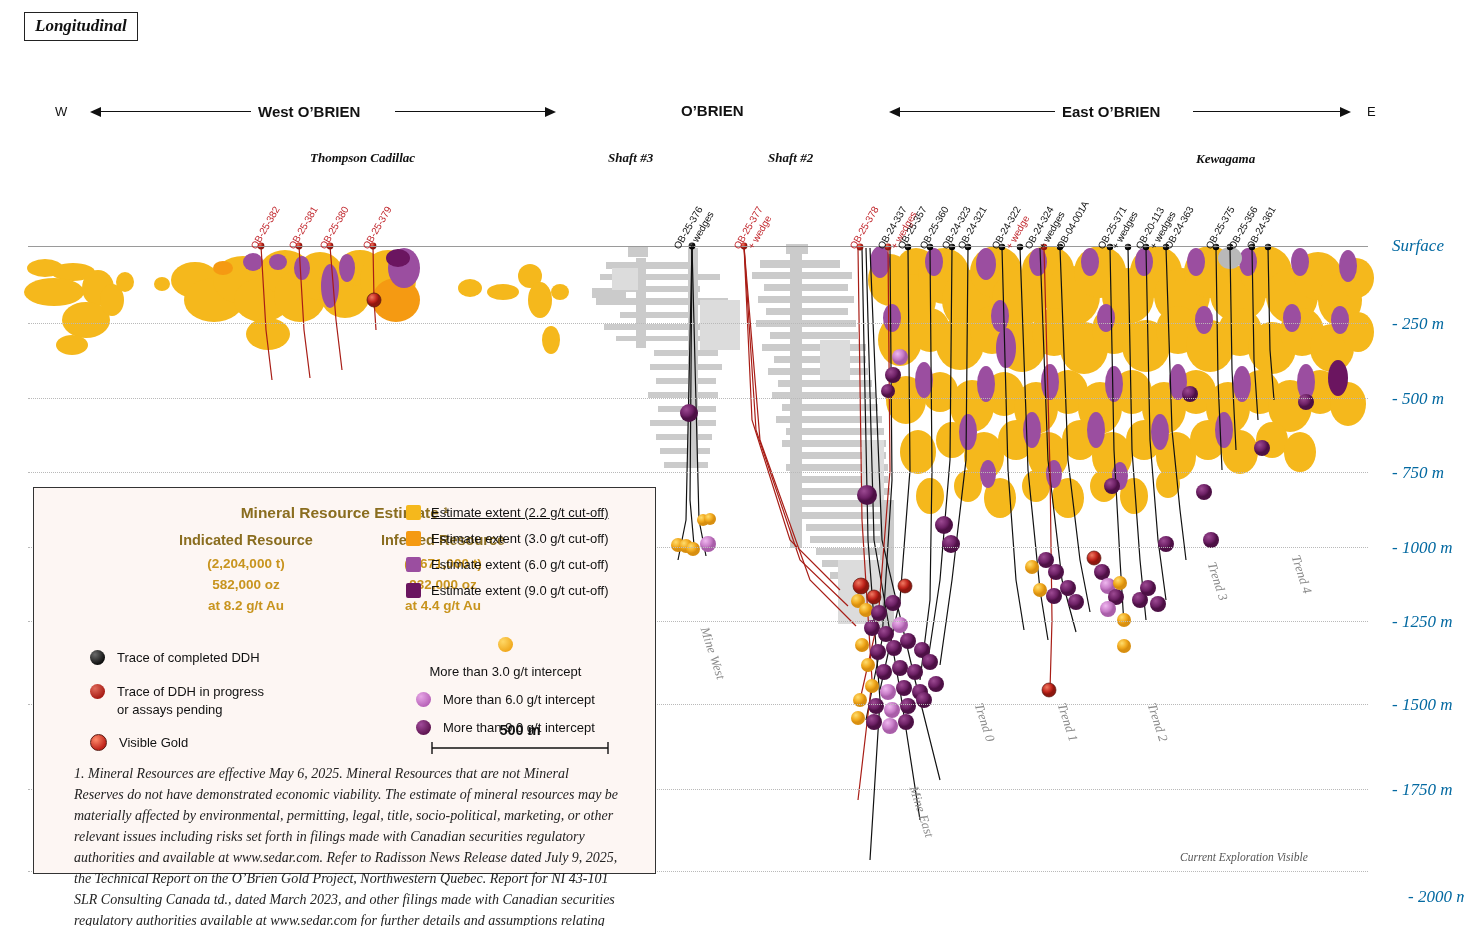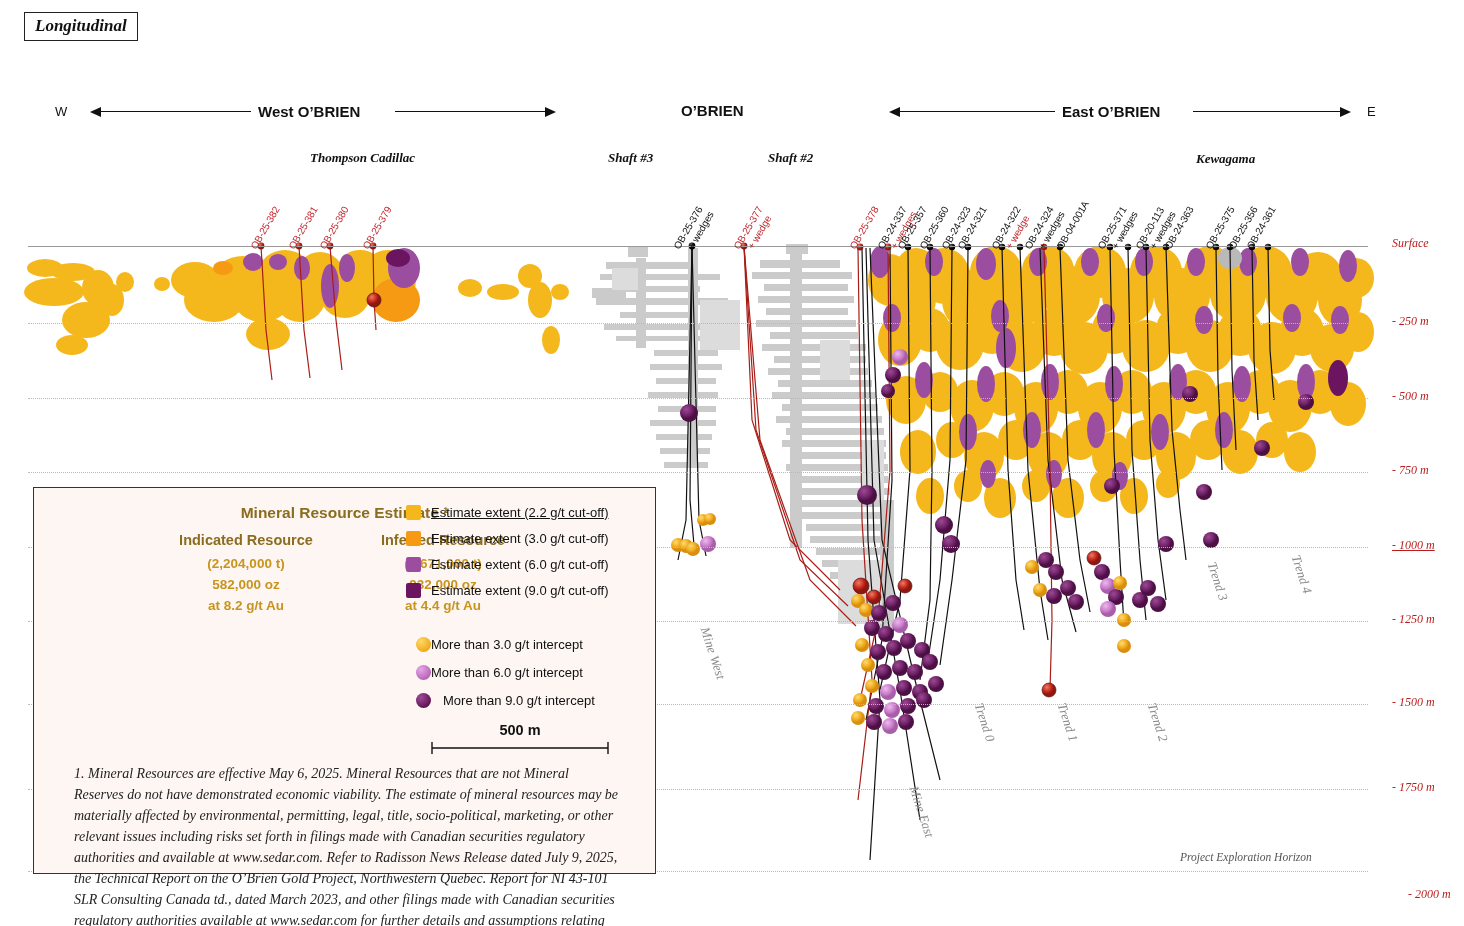--- a/index.html
+++ b/index.html
@@ -70,22 +70,22 @@
   
   .depth-line {
     border-top: 1px dotted #b9b9b9;
     height: 0;
     left: 28px;
     width: 1340px;
   }
   .depth-line.surface { border-top: 1px solid #9a9a9a; }
   .depth-label {
     font-style: italic;
-    font-size: 12px;
-    color: #b91c1c;
+    font-size: 17px;
+    color: #0369a1;
     white-space: nowrap;
     font-family: "Liberation Serif", serif;
   }
 
   
   .dh-label {
     font-size: 10px;
     white-space: nowrap;
     transform-origin: left bottom;
     transform: rotate(-60deg);
@@ -625,21 +625,21 @@
   <div class="abs depth-line" style="top:547px;"></div>
   <div class="abs depth-line" style="top:621px;"></div>
   <div class="abs depth-line" style="top:704px;"></div>
   <div class="abs depth-line" style="top:789px;"></div>
   <div class="abs depth-line" style="top:871px;"></div>
 
   <div class="abs depth-label" style="left:1392px; top:236px;">Surface</div>
   <div class="abs depth-label" style="left:1392px; top:314px;">- 250 m</div>
   <div class="abs depth-label" style="left:1392px; top:389px;">- 500 m</div>
   <div class="abs depth-label" style="left:1392px; top:463px;">- 750 m</div>
-  <div class="abs depth-label" style="left:1392px; top:538px;text-decoration:underline;">- 1000 m</div>
+  <div class="abs depth-label" style="left:1392px; top:538px;">- 1000 m</div>
   <div class="abs depth-label" style="left:1392px; top:612px;font-style:italic;">- 1250 m</div>
   <div class="abs depth-label" style="left:1392px; top:695px;">- 1500 m</div>
   <div class="abs depth-label" style="left:1392px; top:780px;">- 1750 m</div>
   <div class="abs depth-label" style="left:1392px; top:887px;margin-left:16px;">- 2000 m</div>
 
   <div class="abs dh-label dh-red" style="left:258px; top:240px;">OB-25-382</div>
   <div class="abs dh-label dh-red" style="left:296px; top:240px;">OB-25-381</div>
   <div class="abs dh-label dh-red" style="left:327px; top:240px;">OB-25-380</div>
   <div class="abs dh-label dh-red" style="left:370px; top:240px;">OB-25-379</div>
 
@@ -675,21 +675,21 @@
   <div class="abs dh-label dh-black" style="left:1254px; top:240px;">OB-24-361</div>
 
   <div class="abs mine-label" style="left:712px; top:625px; transform:rotate(72deg);">Mine West</div>
   <div class="abs mine-label" style="left:921px; top:784px; transform:rotate(72deg);">Mine East</div>
   <div class="abs trend-label" style="left:986px; top:701px; transform:rotate(72deg);">Trend 0</div>
   <div class="abs trend-label" style="left:1069px; top:701px; transform:rotate(72deg);">Trend 1</div>
   <div class="abs trend-label" style="left:1159px; top:701px; transform:rotate(72deg);">Trend 2</div>
   <div class="abs trend-label" style="left:1219px; top:560px; transform:rotate(72deg);">Trend 3</div>
   <div class="abs trend-label" style="left:1303px; top:553px; transform:rotate(72deg);">Trend 4</div>
 
-  <div class="abs" id="horizon-label" style="left:1180px; top:851px;">Project Exploration Horizon</div>
+  <div class="abs" id="horizon-label" style="left:1180px; top:851px;">Current Exploration Visible</div>
 
   <div class="abs" id="legend">
 
     <div class="mre-title">Mineral Resource Estimate ¹</div>
 
     <div style="display:flex; justify-content:center; gap:22px; margin-top:10px;align-items:center;">
       <div style="width:175px;">
         <div class="res-head">Indicated Resource</div>
         <div class="res-val" style="margin-top:6px;">
           <div>(2,204,000 t)</div>
@@ -720,34 +720,49 @@
         <span class="sw" style="background:#9B4EA0;"></span>
         <span class="leg-txt">Estimate extent (6.0  g/t cut-off)</span>
       </div>
       <div style="display:flex; align-items:center; gap:10px;">
         <span class="sw" style="background:#6B1560;"></span>
         <span class="leg-txt">Estimate extent (9.0  g/t cut-off)</span>
       </div>
     </div>
 
     <div class="abs" style="left:382px; top:149px;">
-      <div style="display:flex; align-items:center; gap:0; margin-bottom:13px;">
+      <div style="display:flex; align-items:center; gap:12px; margin-bottom:13px;flex-direction:column;">
         <span class="dot g3"></span>
         <span class="leg-txt">More than 3.0 g/t intercept</span>
       </div>
-      <div style="display:flex; align-items:flex-start; margin-bottom:13px;">
+      <div style="display:flex; align-items:flex-start; gap:12px; margin-bottom:13px;">
         <span class="dot g6"></span>
         <span class="leg-txt">More than 6.0 g/t intercept</span>
       </div>
       <div style="display:flex; align-items:center; gap:12px;">
         <span class="dot g9"></span>
         <span class="leg-txt">More than 9.0 g/t intercept</span>
       </div>
     </div>
 
+    <div class="abs" style="left:56px; top:162px;">
+      <div style="display:flex; align-items:center; gap:12px; margin-bottom:18px;">
+        <span class="dot black"></span>
+        <span class="leg-txt">Trace of completed DDH</span>
+      </div>
+      <div style="display:flex; align-items:flex-start; gap:12px; margin-bottom:16px;">
+        <span class="dot red" style="margin-top:1px;"></span>
+        <span class="leg-txt" style="line-height:1.35; white-space:pre-line;">Trace of DDH in progress
+or assays pending</span>
+      </div>
+      <div style="display:flex; align-items:center; gap:12px;">
+        <span class="dot vg"></span>
+        <span class="leg-txt">Visible Gold</span>
+      </div>
+    </div>
 
     <div class="abs" style="left:396px; top:234px; width:180px;">
       <div id="scalebar-label">500 m</div>
       <svg width="180" height="14" style="display:block; margin-top:3px;">
         <line x1="2" y1="7" x2="178" y2="7" stroke="#111" stroke-width="1.4"></line>
         <line x1="2" y1="1" x2="2" y2="13" stroke="#111" stroke-width="1.4"></line>
         <line x1="178" y1="1" x2="178" y2="13" stroke="#111" stroke-width="1.4"></line>
       </svg>
     </div>
 

